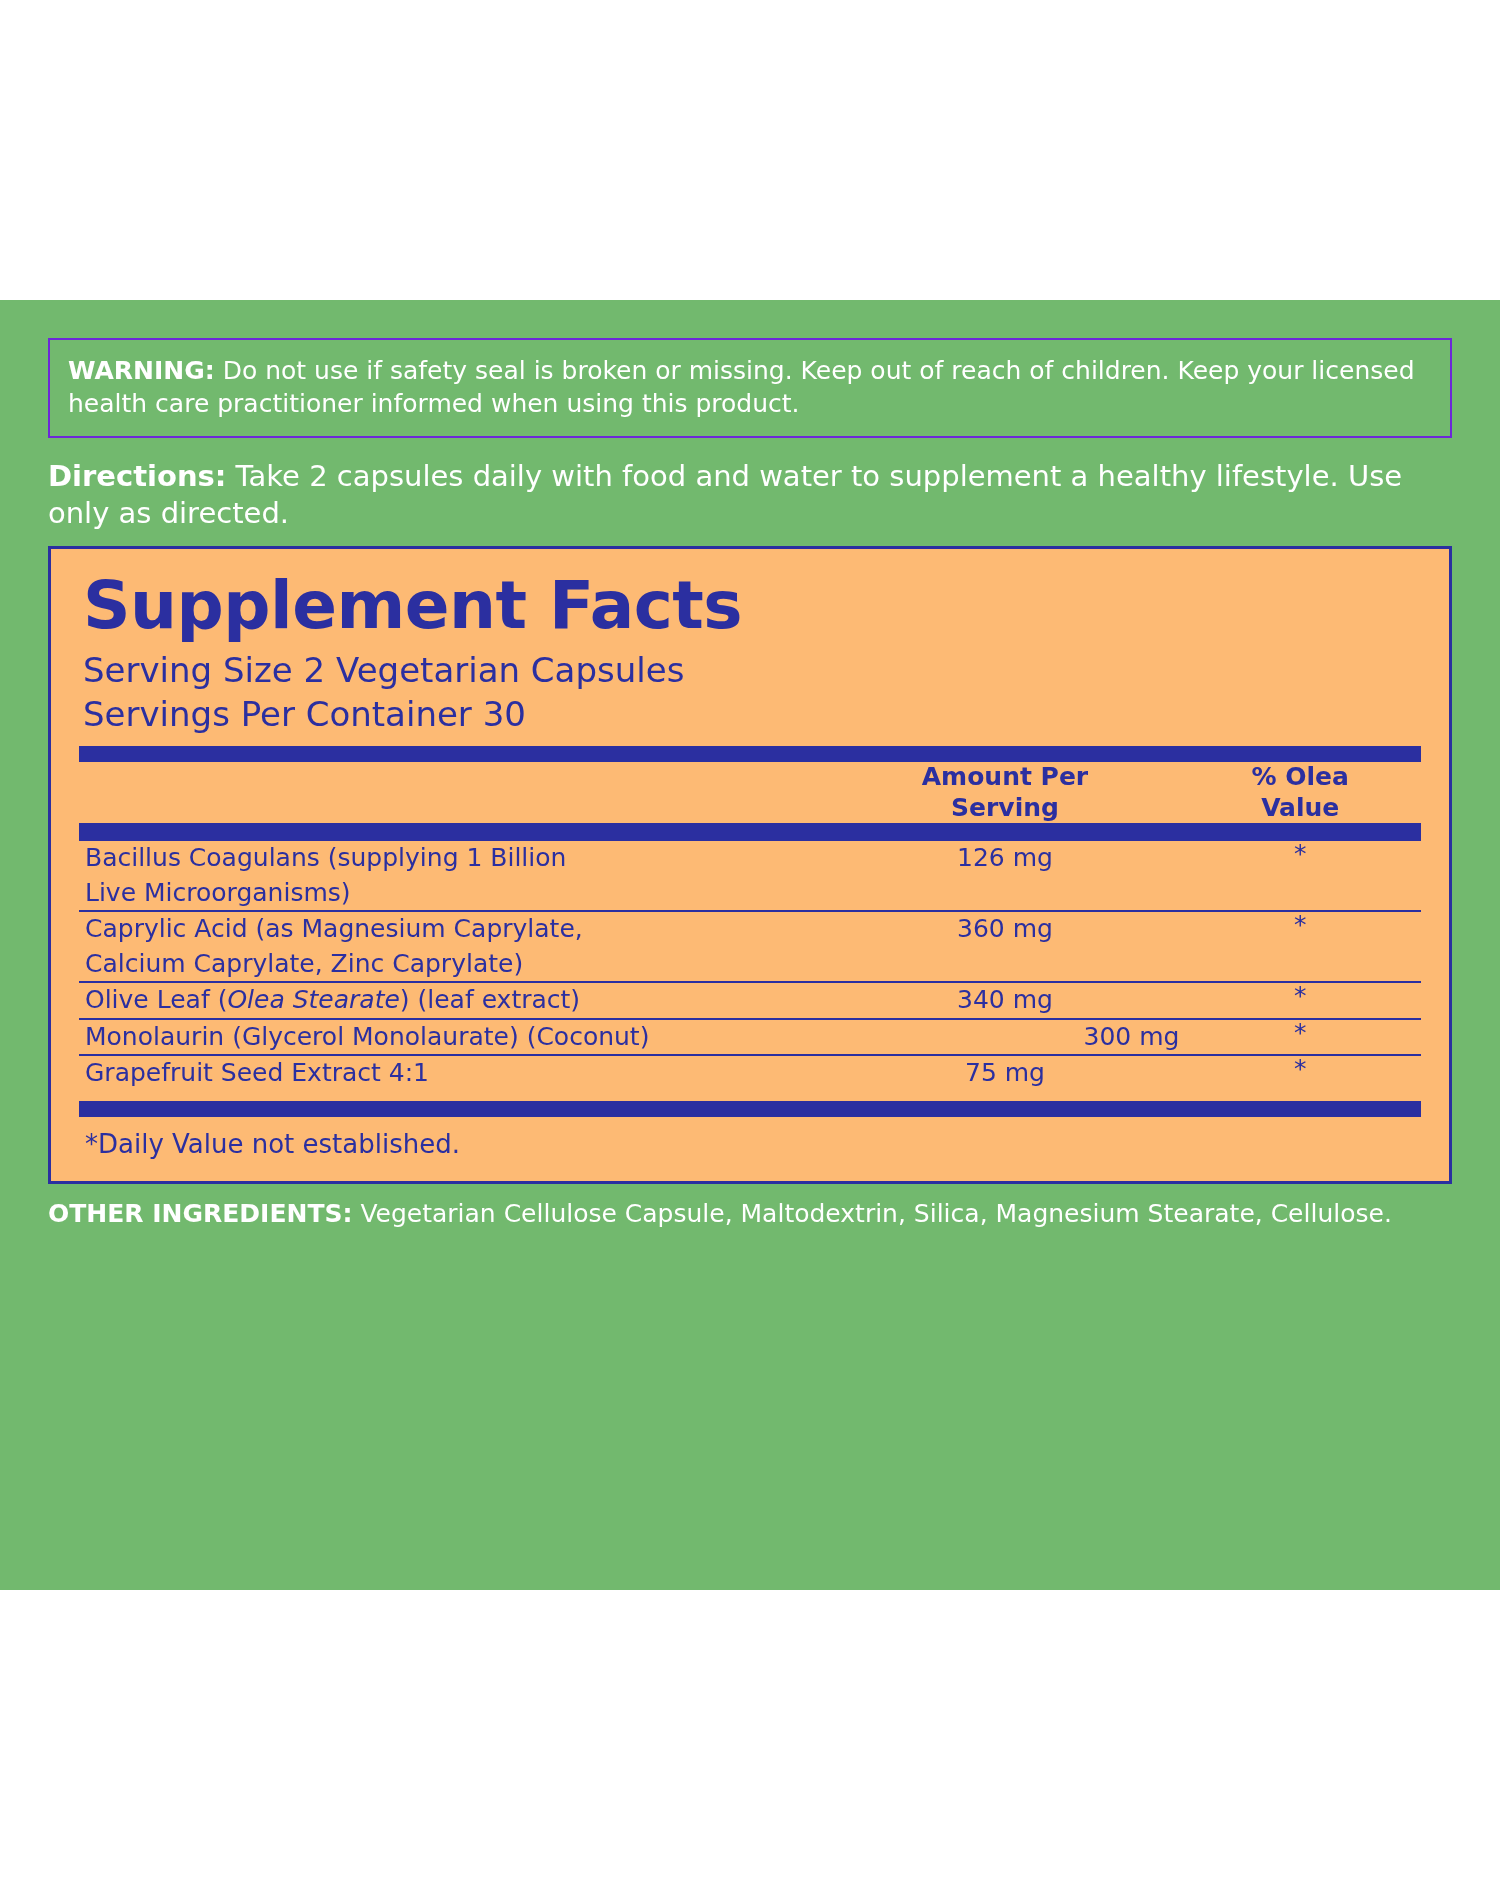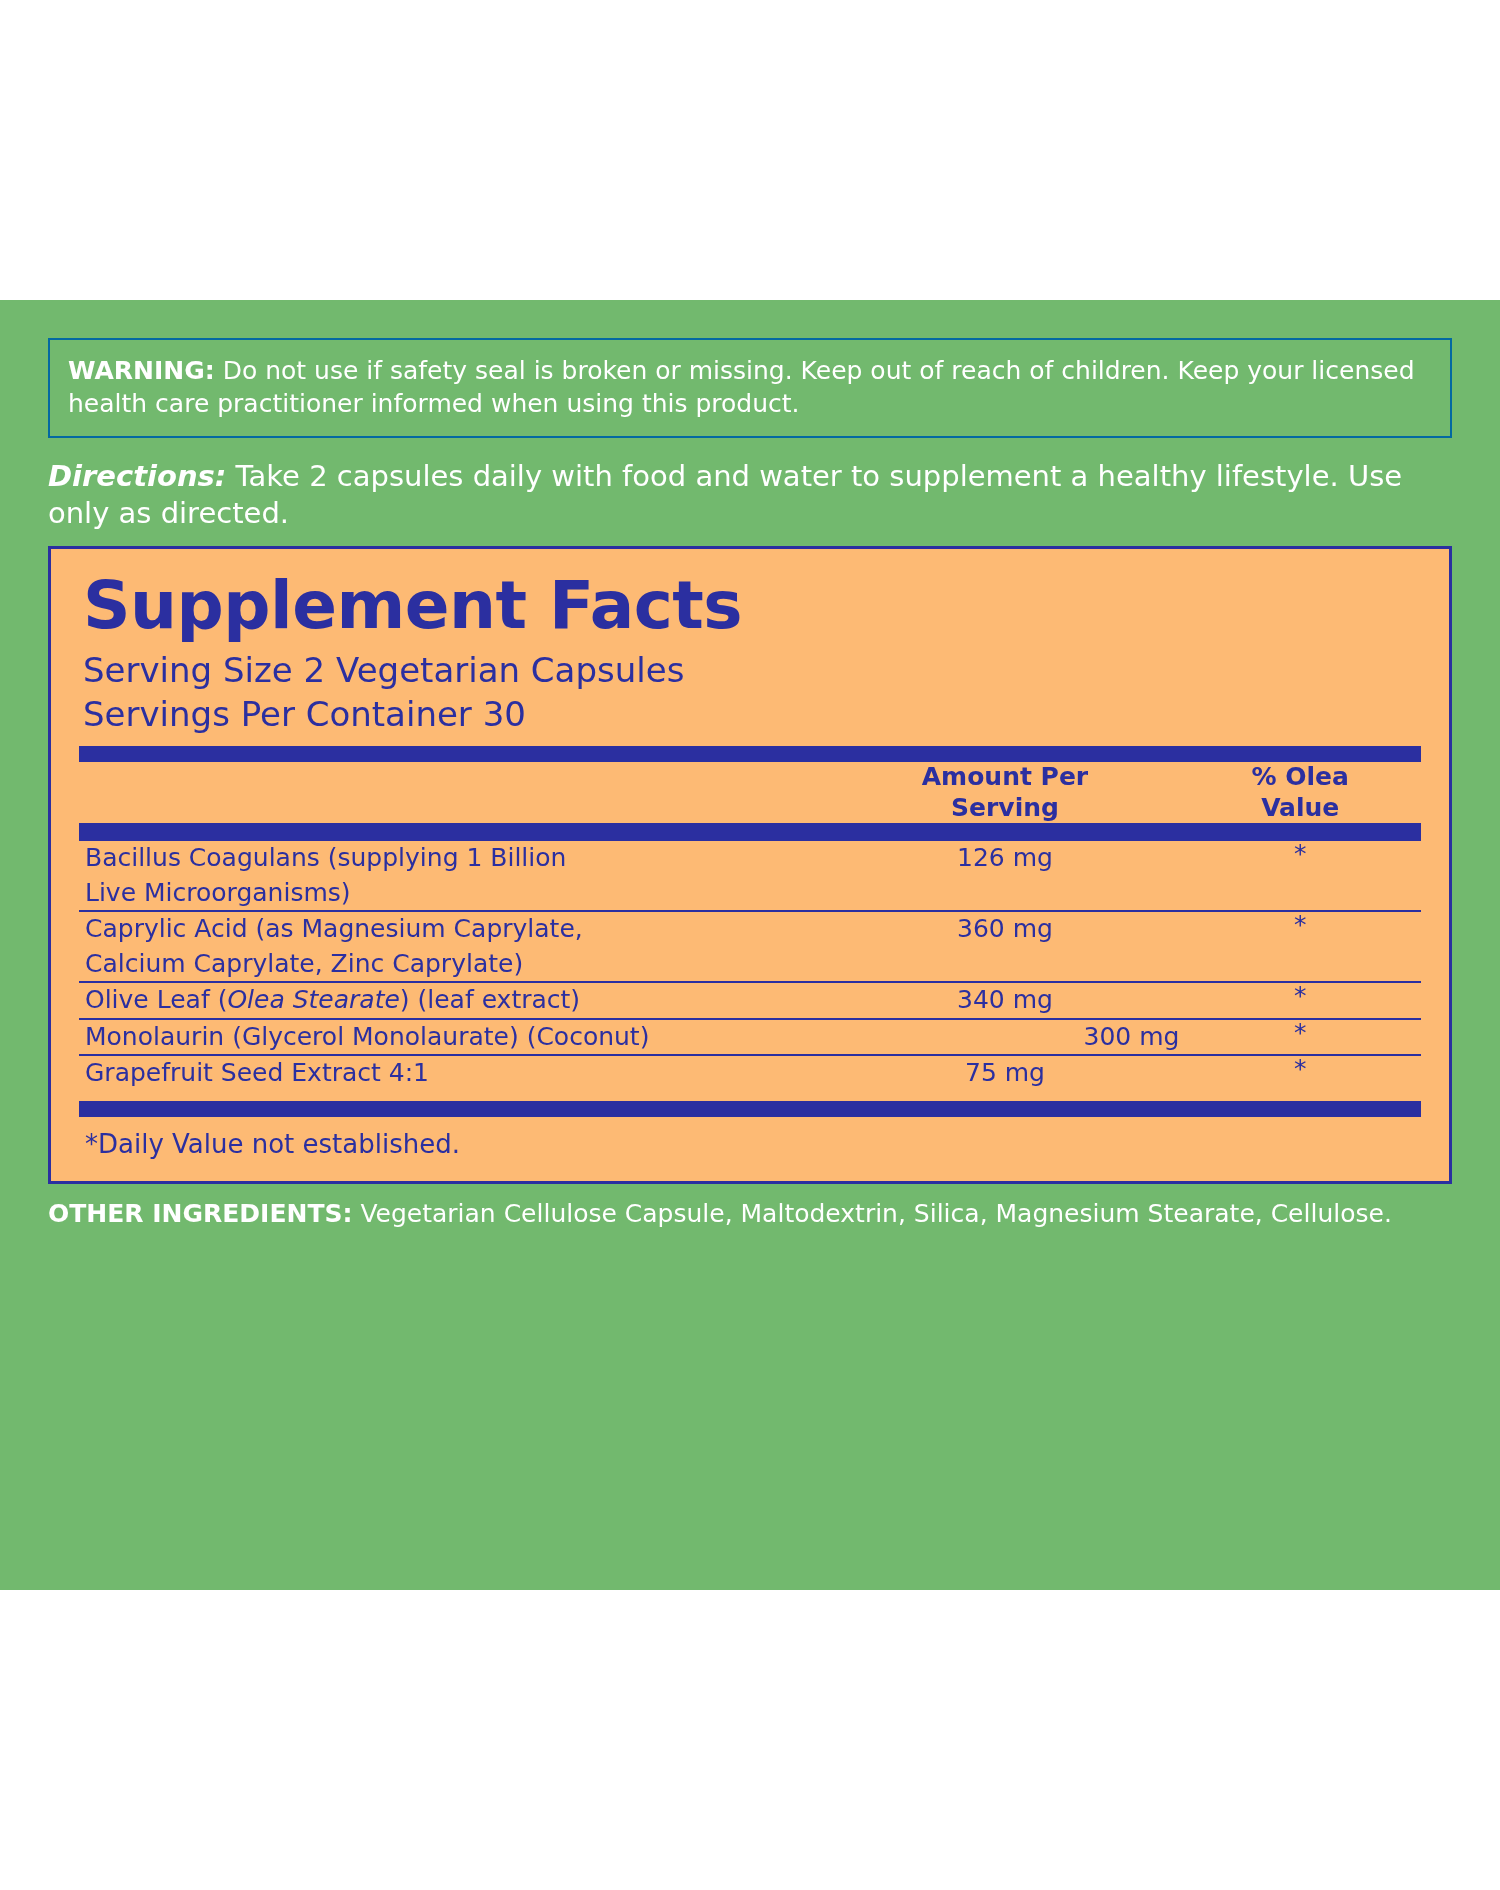--- a/index.html
+++ b/index.html
@@ -22,21 +22,21 @@
     top: 300px;
     width: 1500px;
     height: 1290px;
     background: #72b96e;
     box-sizing: border-box;
     padding: 34px 48px 0 48px;
   }
 
   
   .warning-box {
-    border: 2px solid #0369a1;
+    border: 2px solid #6d28d9;
     box-sizing: border-box;
     padding: 14px 18px 16px 18px;
     margin-top: 4px;
   }
   .warning-text {
     color: #ffffff;
     font-size: 25px;
     line-height: 1.32;
     font-family: "DejaVu Sans", sans-serif;
   }
@@ -46,21 +46,21 @@
 
   
   .directions {
     color: #ffffff;
     font-size: 29px;
     line-height: 1.28;
     margin-top: 20px;
     margin-bottom: 14px;
     font-family: "DejaVu Sans", sans-serif;
   }
-  .directions b { font-weight: bold; font-style: italic; }
+  .directions b { font-weight: bold; }
 
   
   .facts-box {
     background: #fdba74;
     border: 3px solid #2b2fa0;
     box-sizing: border-box;
     padding: 18px 28px 22px 28px;
   }
   .facts-title {
     color: #2b2fa0;

